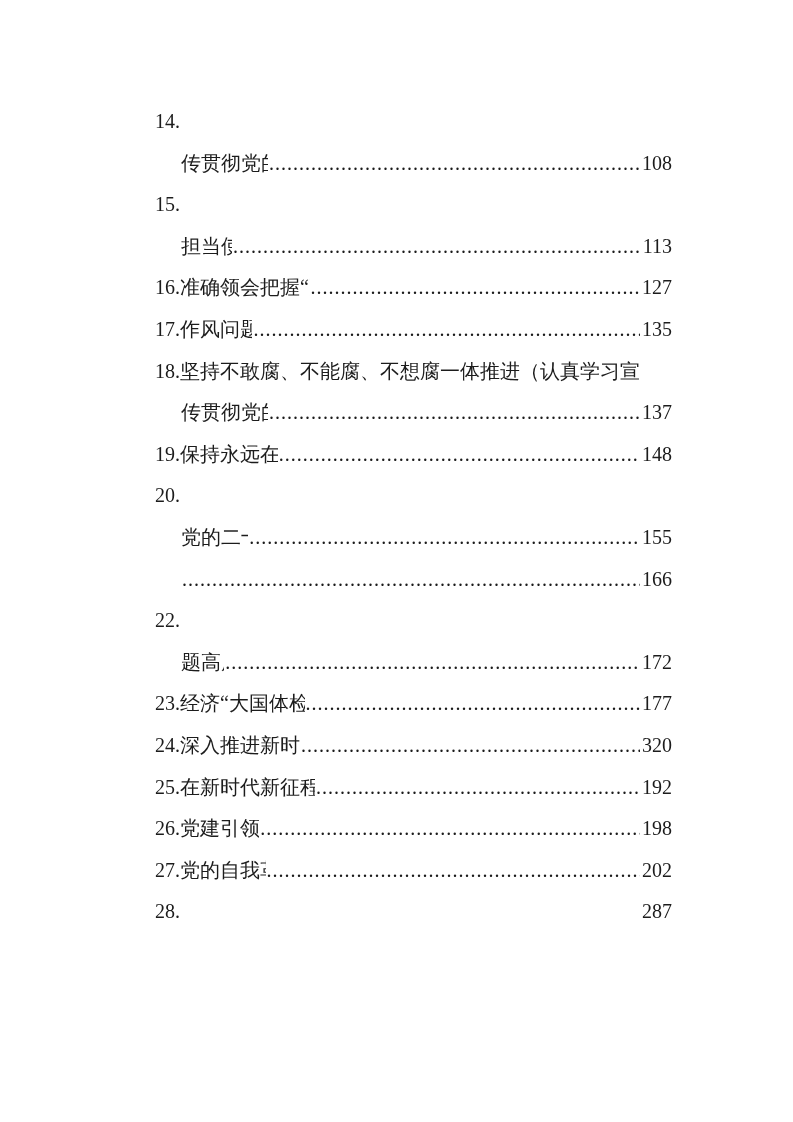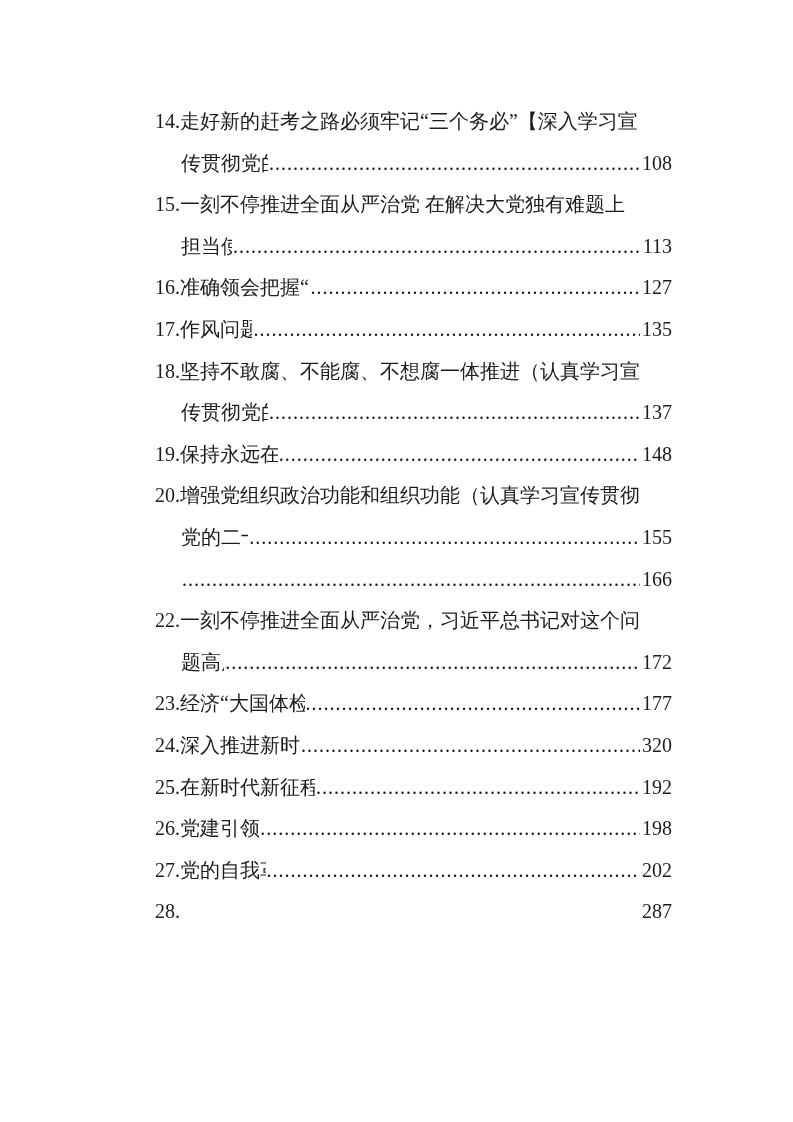--- a/index.html
+++ b/index.html
@@ -61,34 +61,32 @@
   }
 </style>
 </head>
 <body>
 
 <div class="doc-page">
   <div class="toc" id="toc-list">
       <div class="toc-entry">
         <div class="toc-line">
     <span class="toc-num">14.</span>
-    <span class="toc-text">走好新的赶考之路必须牢记“三个务必”【深入学习宣</span>
 
   </div>
         <div class="toc-line cont">
 
     <span class="toc-text">传贯彻党的二十大精神】 </span>
     <span class="toc-leader">................................................................................................................................................................</span>
     <span class="toc-page-num">108</span>
   </div>
       </div>
       <div class="toc-entry">
         <div class="toc-line">
     <span class="toc-num">15.</span>
-    <span class="toc-text">一刻不停推进全面从严治党 在解决大党独有难题上</span>
 
   </div>
         <div class="toc-line cont">
 
     <span class="toc-text">担当使命责任</span>
     <span class="toc-leader">................................................................................................................................................................</span>
     <span class="toc-page-num">113</span>
   </div>
       </div>
       <div class="toc-entry">
@@ -124,42 +122,40 @@
         <div class="toc-line">
     <span class="toc-num">19.</span>
     <span class="toc-text">保持永远在路上的坚韧和执着</span>
     <span class="toc-leader">................................................................................................................................................................</span>
     <span class="toc-page-num">148</span>
   </div>
       </div>
       <div class="toc-entry">
         <div class="toc-line">
     <span class="toc-num">20.</span>
-    <span class="toc-text">增强党组织政治功能和组织功能（认真学习宣传贯彻</span>
 
   </div>
         <div class="toc-line cont">
 
     <span class="toc-text">党的二十大精神） </span>
     <span class="toc-leader">................................................................................................................................................................</span>
     <span class="toc-page-num">155</span>
   </div>
       </div>
       <div class="toc-entry">
         <div class="toc-line cont">
 
     <span class="toc-text"></span>
     <span class="toc-leader">................................................................................................................................................................</span>
     <span class="toc-page-num">166</span>
   </div>
       </div>
       <div class="toc-entry">
         <div class="toc-line">
     <span class="toc-num">22.</span>
-    <span class="toc-text">一刻不停推进全面从严治党，习近平总书记对这个问</span>
 
   </div>
         <div class="toc-line cont">
 
     <span class="toc-text">题高度关注</span>
     <span class="toc-leader">................................................................................................................................................................</span>
     <span class="toc-page-num">172</span>
   </div>
       </div>
       <div class="toc-entry">

